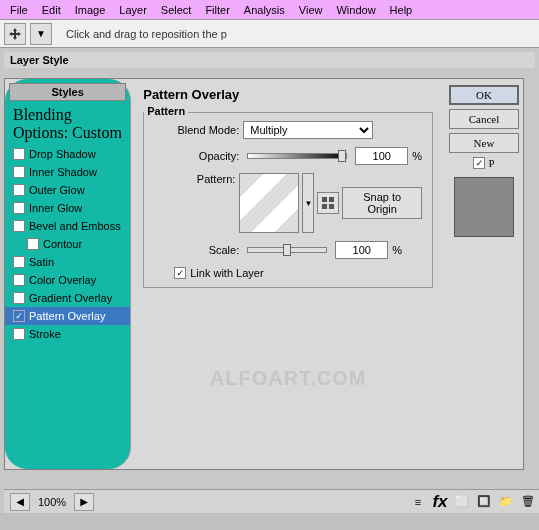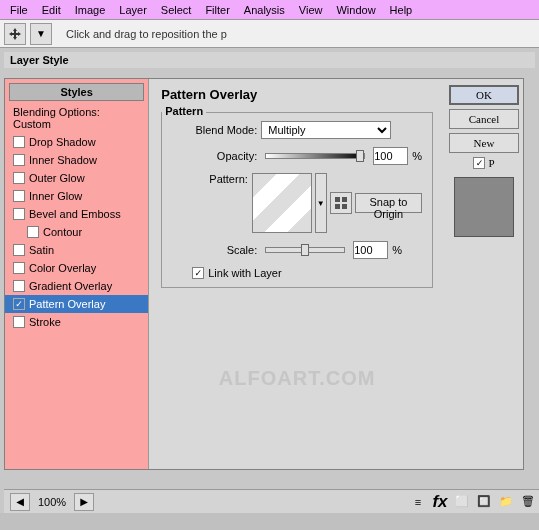--- a/index.html
+++ b/index.html
@@ -85,24 +85,25 @@
 
     .dialog-body {
       display: flex;
       flex-direction: row;
       height: 390px;
     }
 
     
     .styles-panel {
       width: 160px;
-      background: #fca5a5;
+      background: #14b8a6;
       border-right: 1px solid #999;
       display: flex;
       flex-direction: column;
+      border-radius: 22px;
     }
     .styles-header {
       background: #b8b8b8;
       border: 1px solid #808080;
       padding: 2px 6px;
       font-size: 11px;
       font-weight: bold;
       text-align: center;
       margin: 4px 4px 2px 4px;
     }
@@ -201,25 +202,26 @@
       width: 8px;
       height: 12px;
       background: #e0e0e0;
       border: 1px solid #666;
       position: absolute;
       top: -4px;
       left: 92%;
       cursor: pointer;
     }
     .number-input {
-      width: 35px;
+      width: 53px;
       height: 18px;
       font-size: 11px;
       border: 1px solid #808080;
       background: #fff;
+      text-align: center;
     }
     .unit-label {
       font-size: 11px;
     }
 
     
     .pattern-preview {
       width: 60px;
       height: 60px;
       border: 1px solid #808080;
@@ -263,21 +265,21 @@
       cursor: pointer;
       flex-shrink: 0;
     }
 
     .snap-btn {
       padding: 2px 8px;
       border: 1px solid #808080;
       background: #e0e0e0;
       font-size: 11px;
       cursor: pointer;
-      height: 20px;
+      height: 32px;
     }
 
     
     .scale-slider {
       width: 80px;
       height: 6px;
       background: #e0e0e0;
       border: 1px solid #808080;
       position: relative;
       margin: 0 4px;
@@ -422,21 +424,21 @@
 
 <div class="main-area">
 
   <div class="dialog-title-bar">Layer Style</div>
 
   <div class="dialog">
     <div class="dialog-body">
 
       <div class="styles-panel">
         <div class="styles-header">Styles</div>
-        <div class="style-item" style="font-weight:normal; font-size:11px;">
+        <div class="style-item" style="font-weight:normal; font-size:16px;font-family:Liberation Serif, serif;">
           <span>Blending Options: Custom</span>
         </div>
         <div class="style-item">
           <span class="checkbox"></span>
           <span>Drop Shadow</span>
         </div>
         <div class="style-item">
           <span class="checkbox"></span>
           <span>Inner Shadow</span>
         </div>

